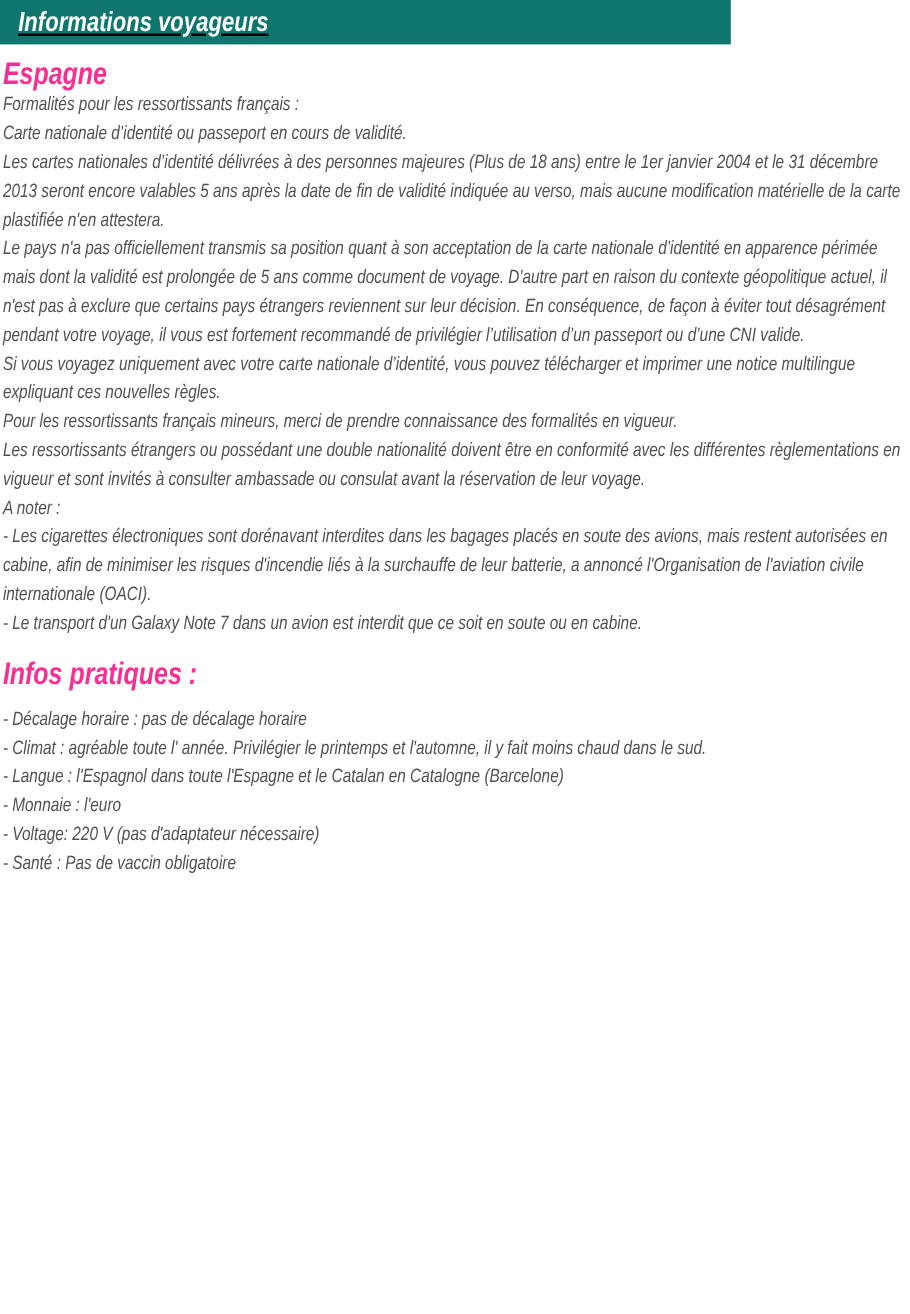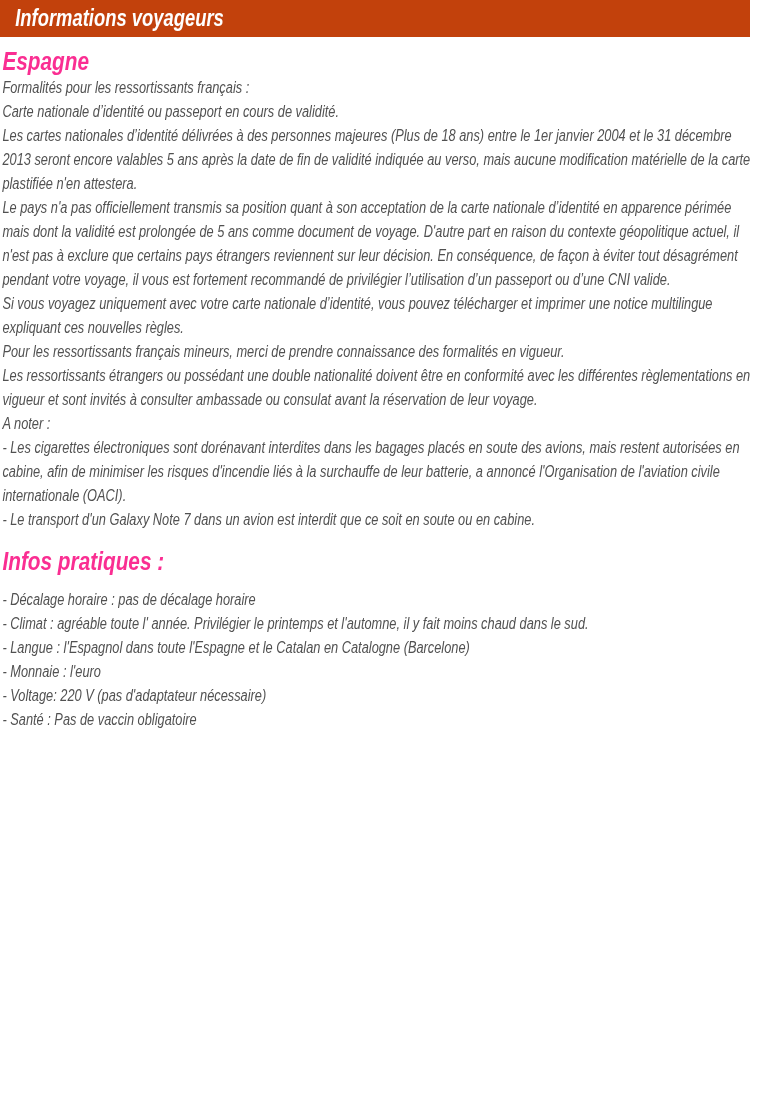--- a/index.html
+++ b/index.html
@@ -11,23 +11,24 @@
     overflow: hidden;
     font-family: "Liberation Sans", sans-serif;
   }
   
   .scale {
     width: 948px;
     transform: scaleX(0.8);
     transform-origin: 0 0;
   }
   .topbar {
-    width: 750px;
+    width: 609px;
     height: 37px;
-    background: #c2410c;
+    background: #0f766e;
+    text-decoration: underline;
   }
   .topbar-inner {
     height: 37px;
     line-height: 37px;
     padding-left: 19px;
     font-size: 23px;
     font-weight: bold;
     font-style: italic;
     color: #ffffff;
     white-space: nowrap;

